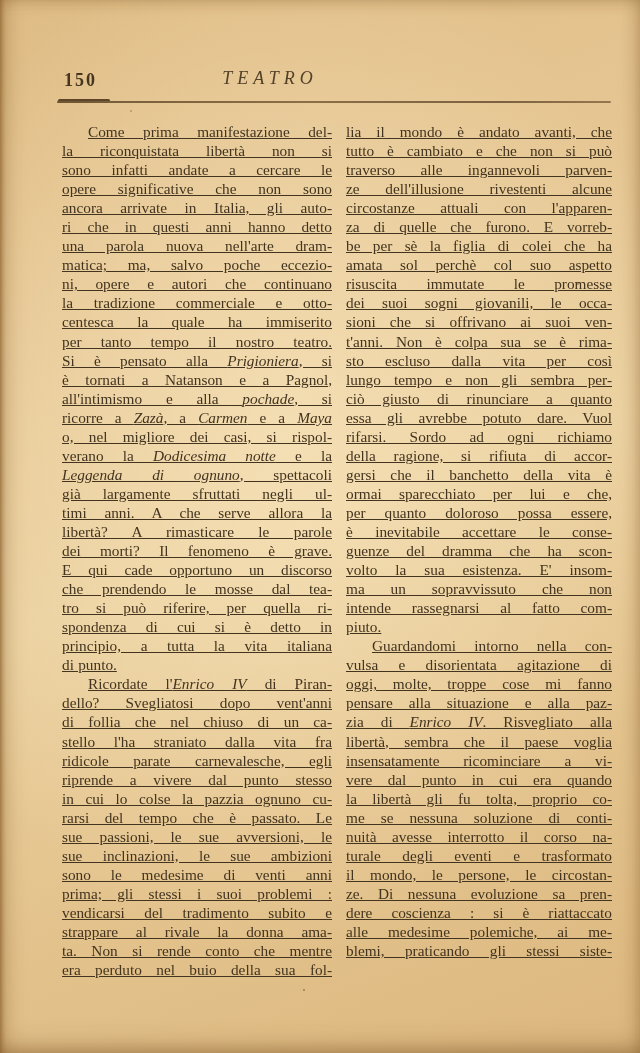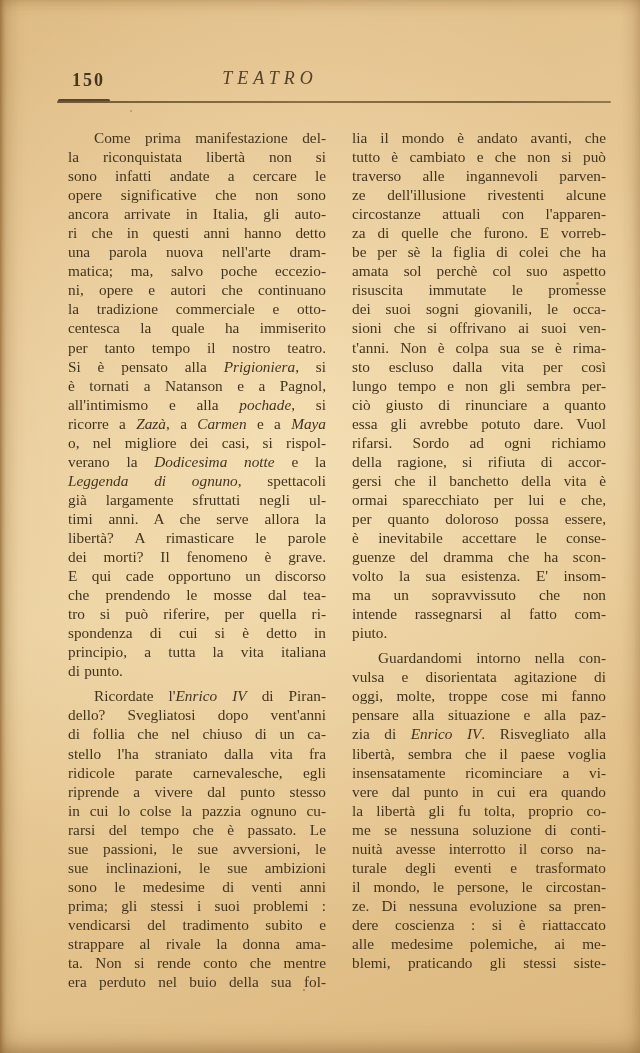--- a/index.html
+++ b/index.html
@@ -20,21 +20,21 @@
       inset 0 -16px 26px -14px rgba(110,70,25,0.50),
       inset 0 10px 18px -12px rgba(120,80,30,0.30);
   }
   
   #deckle{
     position:absolute;left:0;top:0;width:6px;height:1053px;
     background:linear-gradient(90deg, rgba(140,95,40,0.55), rgba(140,95,40,0.12) 60%, rgba(140,95,40,0));
   }
   #header{position:absolute;left:0;top:66px;width:640px;height:30px;color:#4d3c24;}
   #page-number{
-    position:absolute;left:72px;top:4px;
+    position:absolute;left:64px;top:4px;
     font-size:18px;font-weight:bold;letter-spacing:2px;color:#46361f;
   }
   #running-head{
     position:absolute;left:0;top:2px;width:540px;text-align:center;
     font-style:italic;font-size:18px;letter-spacing:5px;color:#53412a;
   }
   #rule{
     position:absolute;left:57px;top:101px;width:554px;height:2px;
     background:linear-gradient(90deg,#6d5533 0%,#7a603c 12%,#8a6f48 45%,#7c6240 80%,#93784f 100%);
     border-radius:1px;
@@ -43,21 +43,21 @@
     position:absolute;left:58px;top:99px;width:52px;height:3px;
     background:#5e4527;border-radius:2px;
   }
   .col{
     position:absolute;top:122px;
     font-size:15.3px;line-height:19.05px;color:#43341f;
     text-rendering:optimizeLegibility;
   }
   #col-left{left:62px;width:270px;}
   #col-right{left:346px;width:266px;}
-  .para{margin:6px;}
+  .para{margin:0;text-decoration:underline;}
   .line{
     text-align:justify;text-align-last:justify;
     word-spacing:0.5px;white-space:normal;
   }
   .line.endline{text-align-last:left;}
   .line.indent{text-indent:26px;}
   .it{font-style:italic;}
   .speck{position:absolute;border-radius:50%;background:rgba(90,60,25,0.5);}
   #speck1{left:576px;top:282px;width:3px;height:3px;}
   #speck2{left:303px;top:989px;width:2px;height:2px;}

